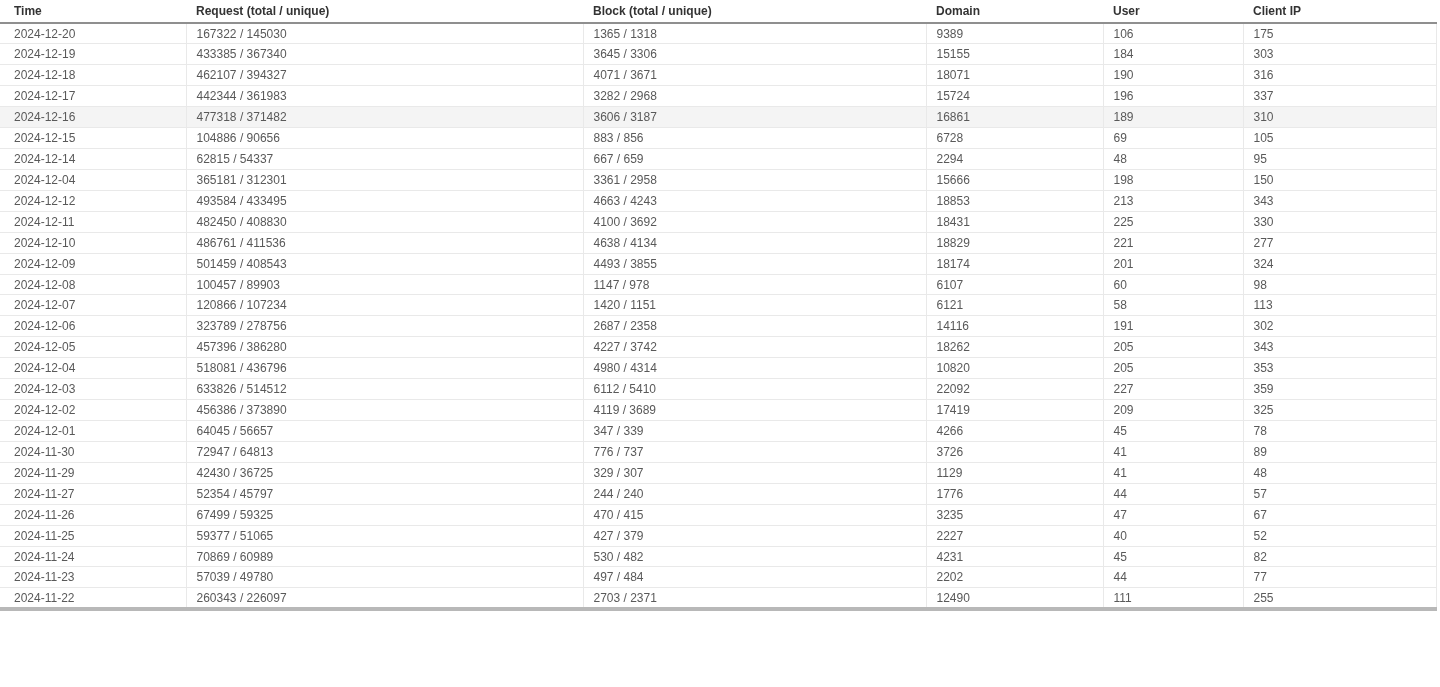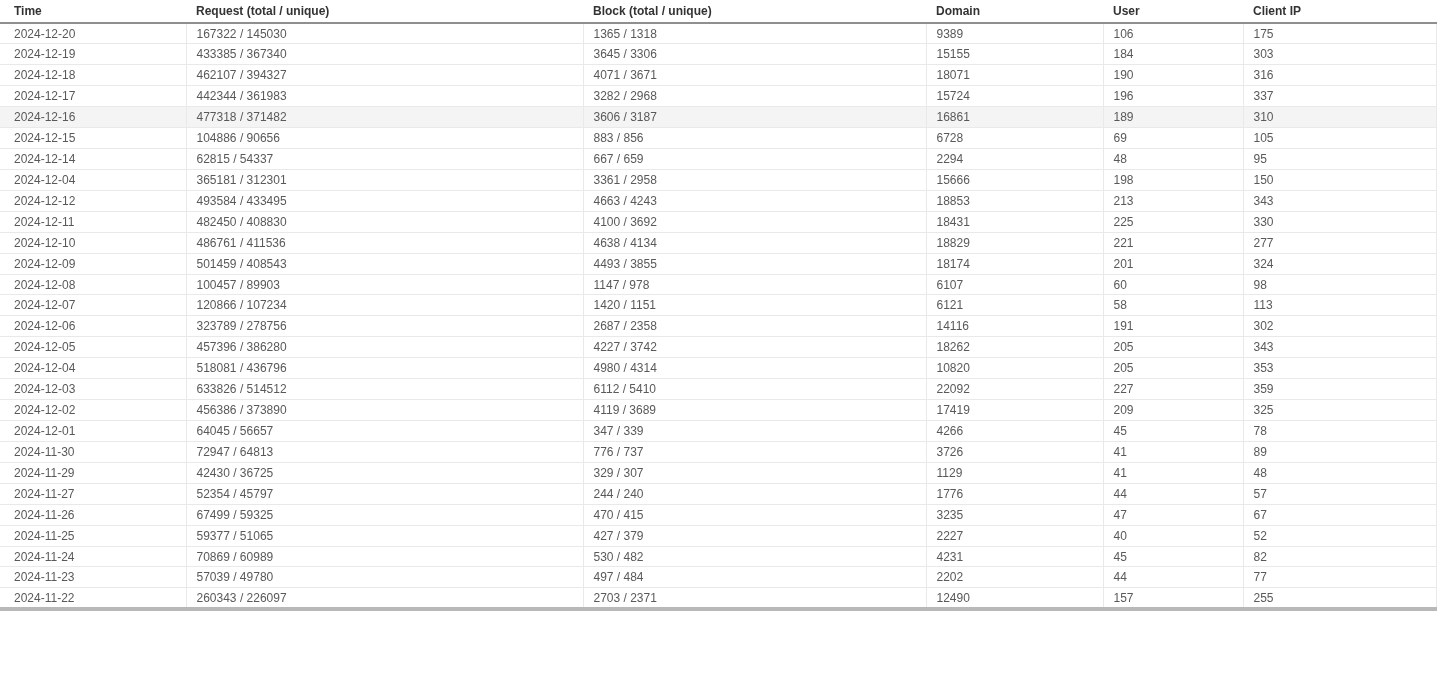--- a/index.html
+++ b/index.html
@@ -297,17 +297,17 @@
         <td>497 / 484</td>
         <td>2202</td>
         <td>44</td>
         <td>77</td>
       </tr>
       <tr>
         <td>2024-11-22</td>
         <td>260343 / 226097</td>
         <td>2703 / 2371</td>
         <td>12490</td>
-        <td>157</td>
+        <td>111</td>
         <td>255</td>
       </tr>
     </tbody>
 </table>
 
 </body></html>

